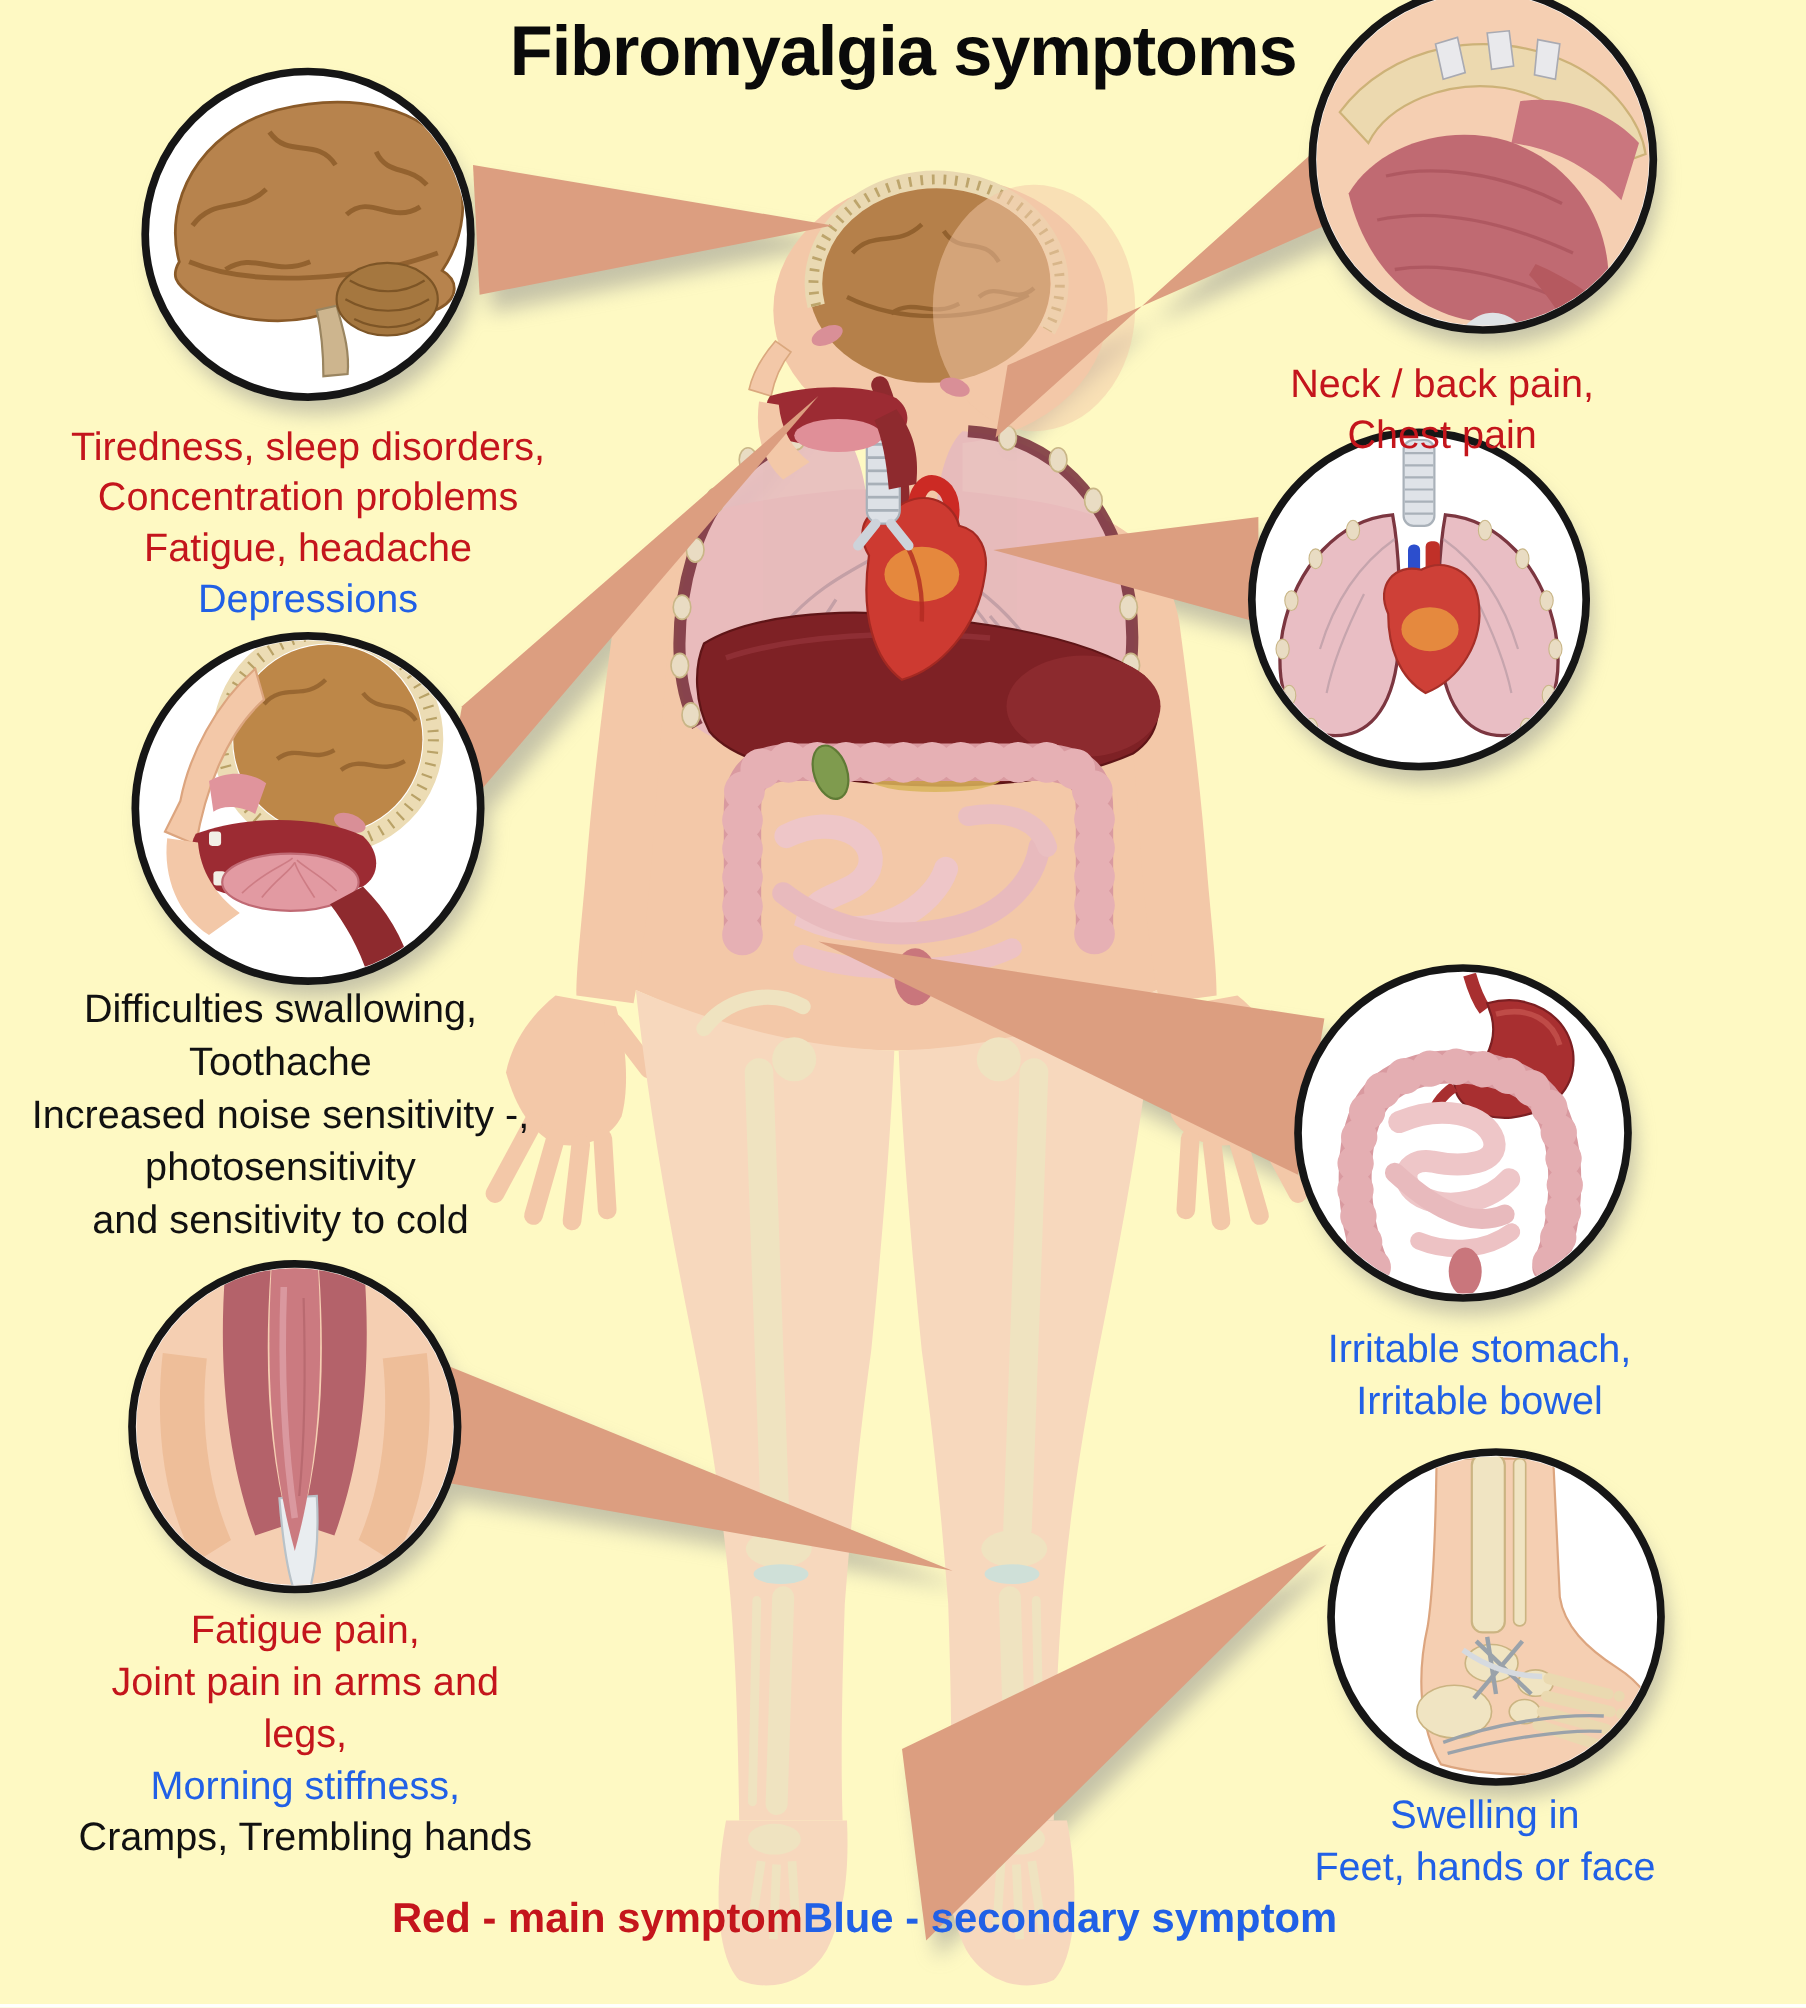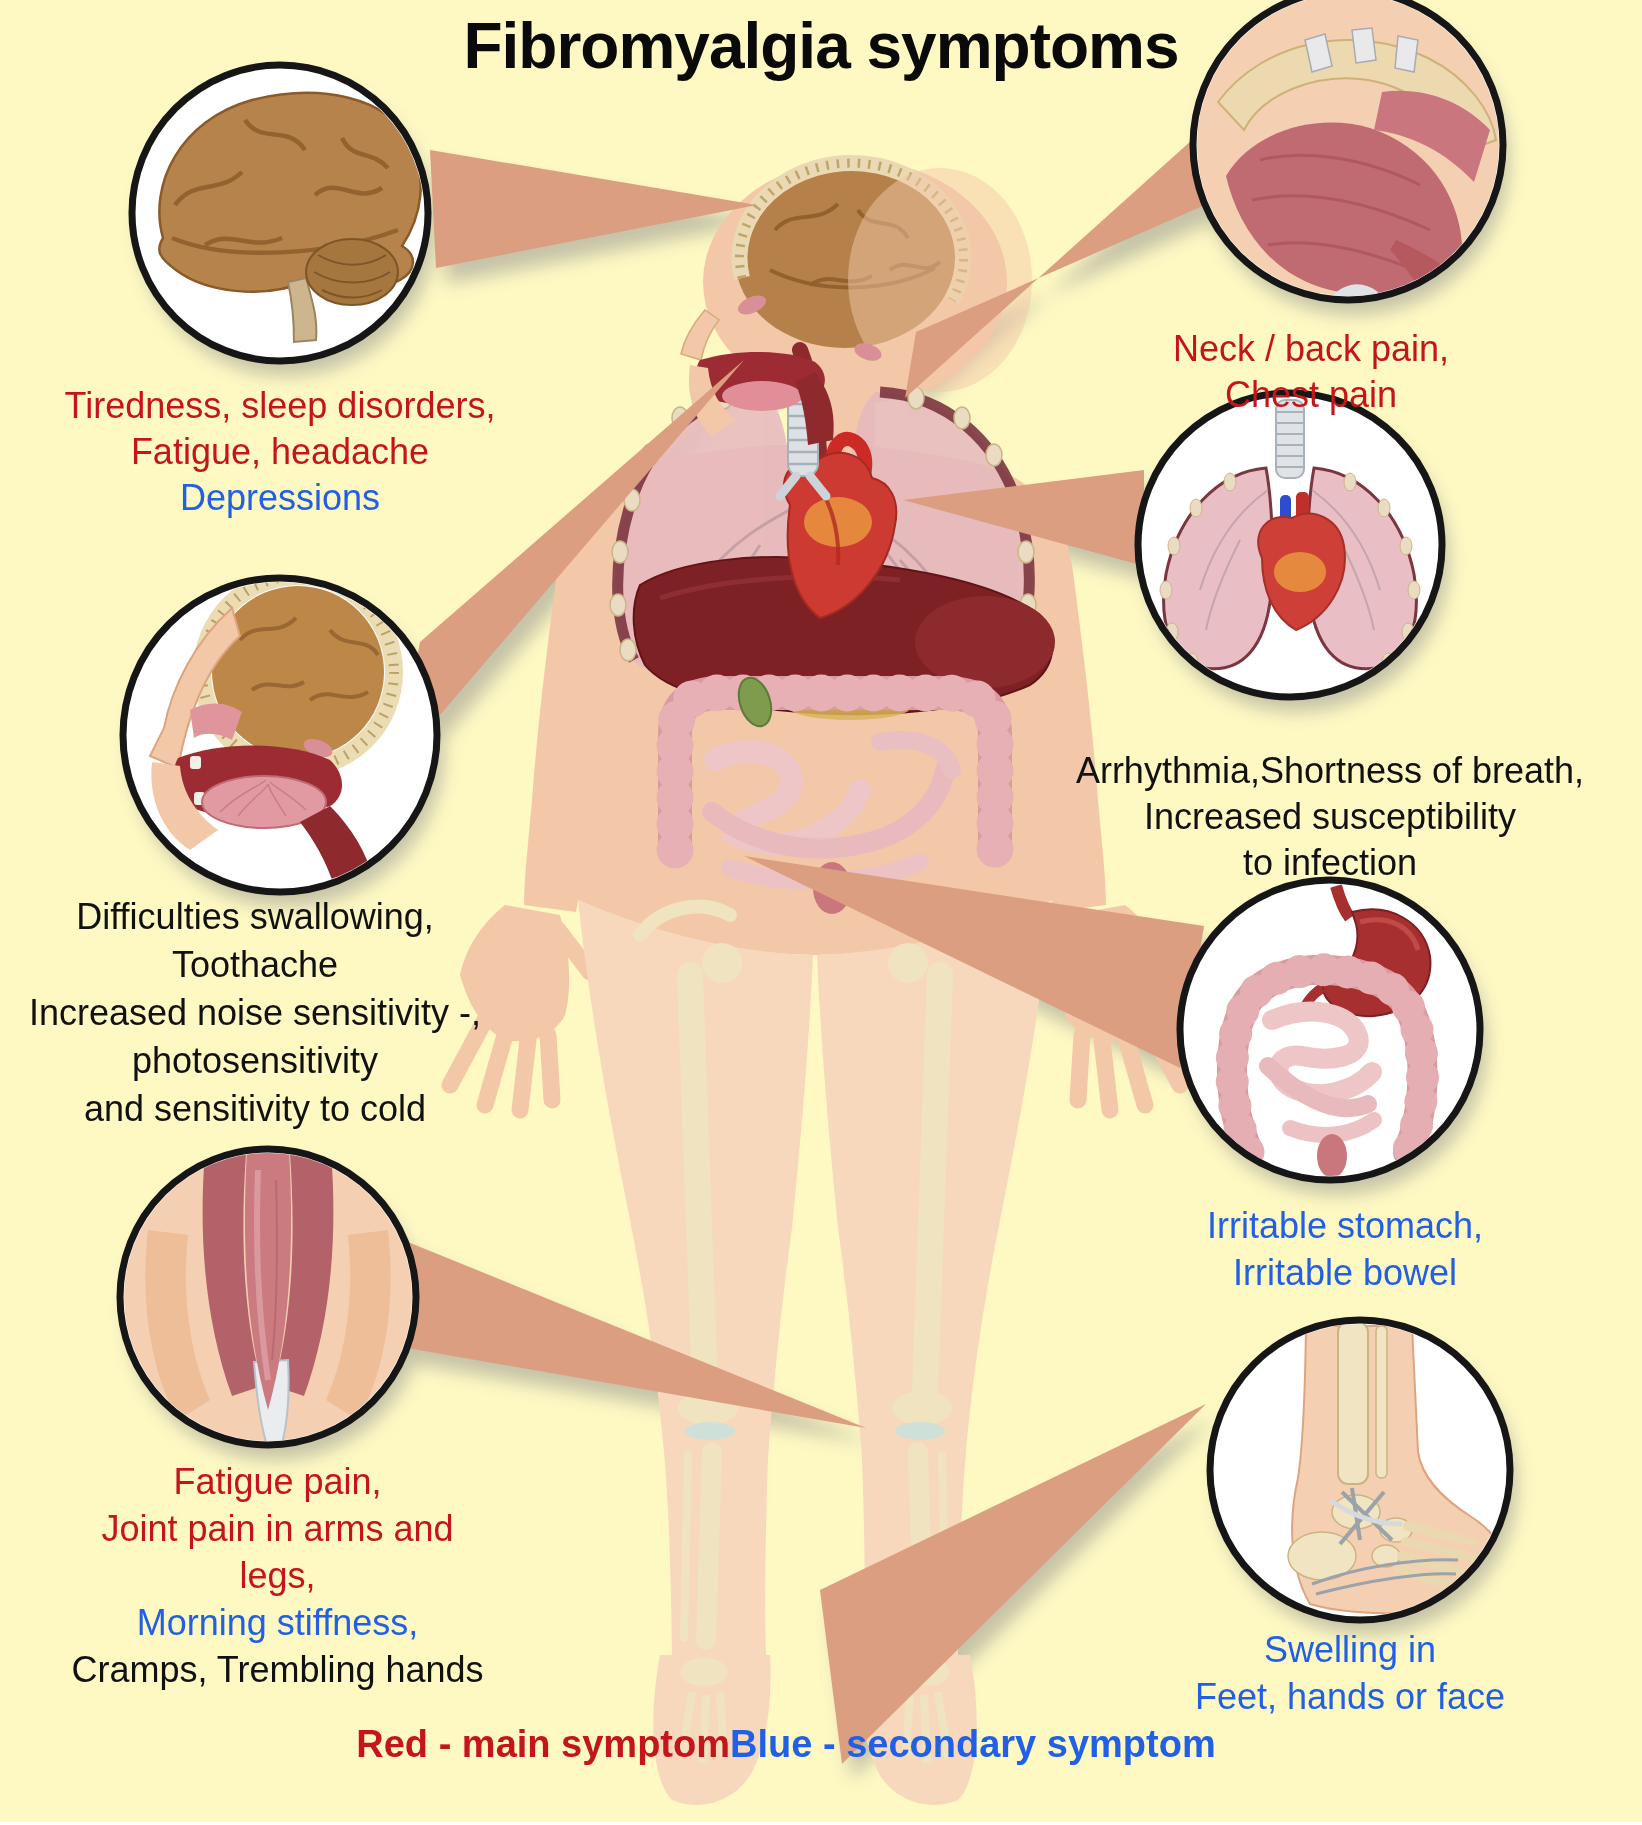--- a/index.html
+++ b/index.html
@@ -460,20 +460,21 @@
       <path d="M 1330,1500 C 1352,1516 1378,1524 1402,1524" stroke="#d6dadf" stroke-width="5" fill="none"></path>
     </g>
     <circle cx="1360" cy="1470" r="150" fill="none" stroke="#161616" stroke-width="7"></circle>
   </g>
 </svg>
 
 <h1 class="title">Fibromyalgia symptoms</h1>
 
 <div class="tb tb-brain">
   <div class="line" data-type="main">Tiredness, sleep disorders,</div>
+  <div class="line" data-type="main">Concentration problems</div>
   <div class="line" data-type="main">Fatigue, headache</div>
   <div class="line" data-type="secondary">Depressions</div>
 </div>
 
 <div class="tb tb-mouth">
   <div class="line" data-type="additional">Difficulties swallowing,</div>
   <div class="line" data-type="additional">Toothache</div>
   <div class="line" data-type="additional">Increased noise sensitivity -,</div>
   <div class="line" data-type="additional">photosensitivity</div>
   <div class="line" data-type="additional">and sensitivity to cold</div>
@@ -485,25 +486,20 @@
   <div class="line" data-type="main">legs,</div>
   <div class="line" data-type="secondary">Morning stiffness,</div>
   <div class="line" data-type="additional">Cramps, Trembling hands</div>
 </div>
 
 <div class="tb tb-shoulder">
   <div class="line" data-type="main">Neck / back pain,</div>
   <div class="line" data-type="main">Chest pain</div>
 </div>
 
-<div class="tb tb-lungs">
-  <div class="line" data-type="additional">Arrhythmia,Shortness of breath,</div>
-  <div class="line" data-type="additional">Increased susceptibility</div>
-  <div class="line" data-type="additional">to infection</div>
-</div>
 
 <div class="tb tb-bowel">
   <div class="line" data-type="secondary">Irritable stomach,</div>
   <div class="line" data-type="secondary">Irritable bowel</div>
 </div>
 
 <div class="tb tb-foot">
   <div class="line" data-type="secondary">Swelling in</div>
   <div class="line" data-type="secondary">Feet, hands or face</div>
 </div>

